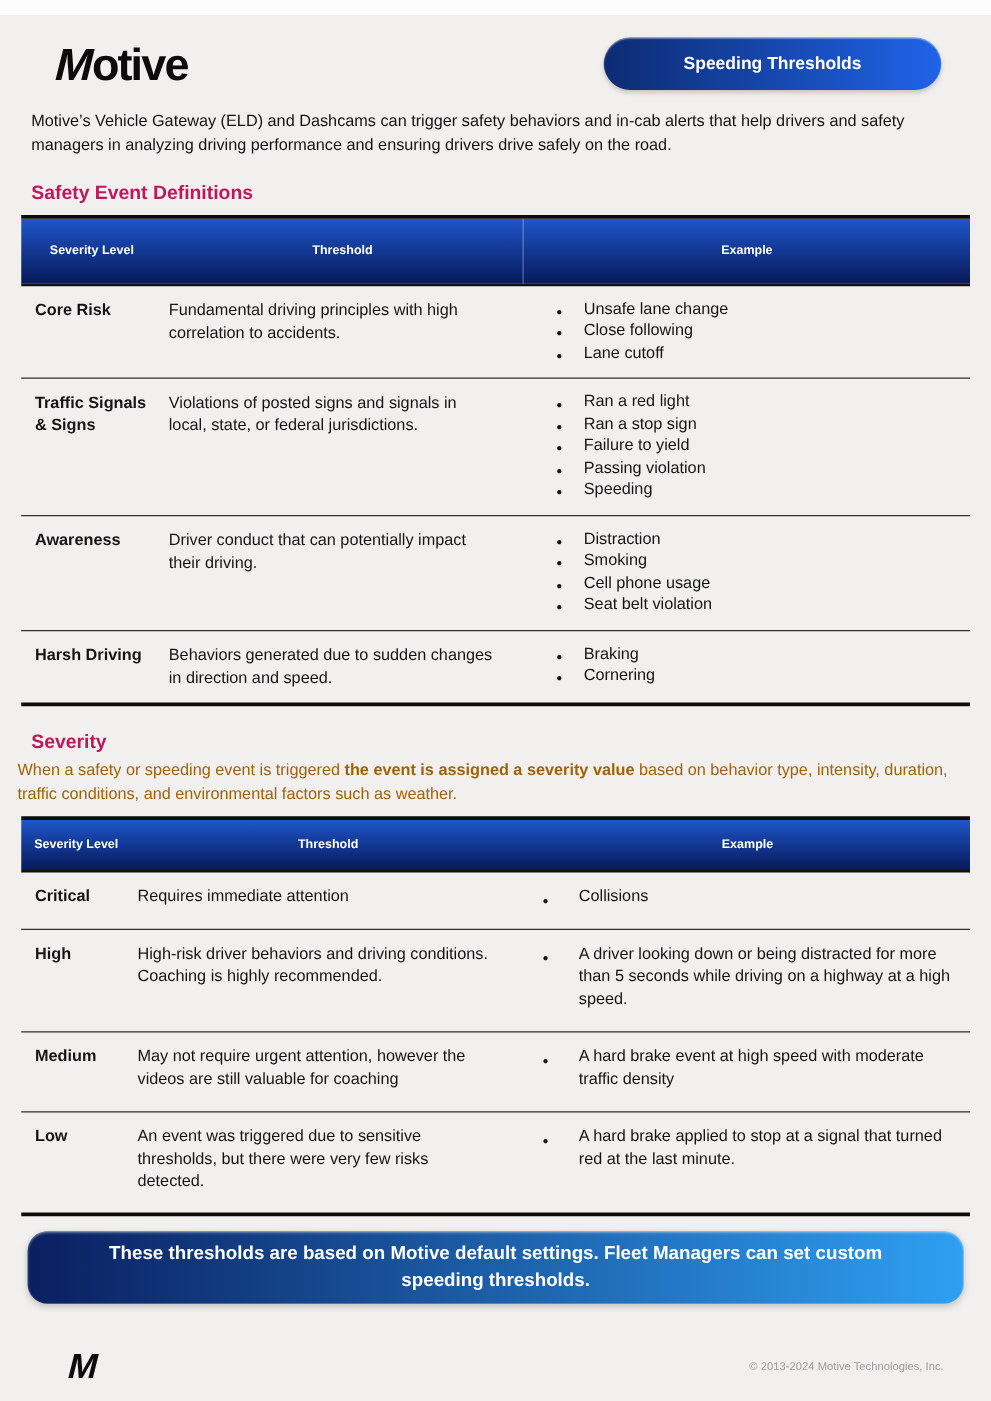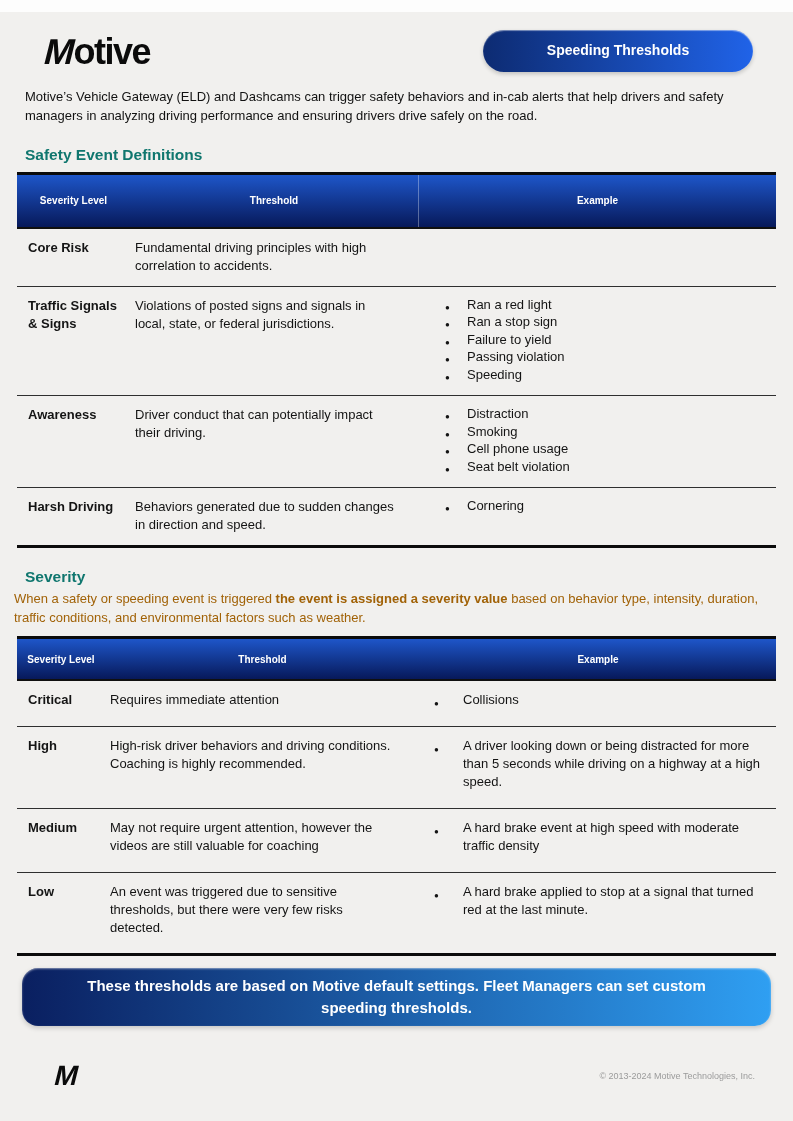--- a/index.html
+++ b/index.html
@@ -17,21 +17,21 @@
   .badge{
     width:246px;min-height:32px;padding:5px 12px;border-radius:24px;
     background:linear-gradient(90deg,var(--badge-left,#0d2b72),var(--badge-right,#2063e8));
     box-shadow:inset 0 1px 1px rgba(255,255,255,.45), 0 2px 4px rgba(0,0,0,.2);
     display:flex;flex-direction:column;justify-content:center;text-align:center;
     color:#fff;font-weight:700;font-size:14px;line-height:1.4;
   }
   
   .intro{margin:14px 25px 0;font-size:13px;line-height:1.46;color:#121212;}
   
-  .sec-title{margin:20px 25px 0;font-size:15.5px;font-weight:700;color:#0f766e;}
+  .sec-title{margin:20px 25px 0;font-size:15.5px;font-weight:700;color:#be185d;}
   
   .tbl{margin:8px 17px 0;border-bottom:3px solid #0b0b0b;}
   .tbl-head{
     display:grid;align-items:center;color:#fff;font-weight:700;font-size:10px;text-align:center;
     background:linear-gradient(180deg,var(--table-header-top,#1e56c9) 0%,var(--table-header-bottom,#07195a) 100%);
     border-top:3px solid #0b0b0b;border-bottom:2px solid #101010;
   }
   .t1 .tbl-head{grid-template-columns:113px 288px 1fr;min-height:52px;}
   .t2 .tbl-head{grid-template-columns:88px 315px 1fr;min-height:40px;}
   .th{padding:4px 2px;}
@@ -84,20 +84,25 @@
 <div class="tbl t1">
   <div class="tbl-head">
     <div class="th th-sev">Severity Level</div>
     <div class="th">Threshold</div>
     <div class="th th-ex">Example</div>
   </div>
 
   <div class="tbl-row">
     <div class="td-level">Core Risk</div>
     <div class="td-th">Fundamental driving principles with high correlation to accidents.</div>
+    <ul class="examples">
+      <li>Unsafe lane change</li>
+      <li>Close following</li>
+      <li>Lane cutoff</li>
+    </ul>
   </div>
 
   <div class="tbl-row">
     <div class="td-level">Traffic Signals &amp; Signs</div>
     <div class="td-th">Violations of posted signs and signals in local, state, or federal jurisdictions.</div>
     <ul class="examples">
       <li>Ran a red light</li>
       <li>Ran a stop sign</li>
       <li>Failure to yield</li>
       <li>Passing violation</li>
@@ -113,20 +118,21 @@
       <li>Smoking</li>
       <li>Cell phone usage</li>
       <li>Seat belt violation</li>
     </ul>
   </div>
 
   <div class="tbl-row">
     <div class="td-level">Harsh Driving</div>
     <div class="td-th">Behaviors generated due to sudden changes in direction and speed.</div>
     <ul class="examples">
+      <li>Braking</li>
       <li>Cornering</li>
     </ul>
   </div>
 </div>
 
 <h2 class="sec-title">Severity</h2>
 <p class="severity-p"><span>When a safety or speeding event is triggered </span><b>the event is assigned a severity value</b><span> based on behavior type, intensity, duration, traffic conditions, and environmental factors such as weather.</span></p>
 
 <div class="tbl t2">
   <div class="tbl-head">

